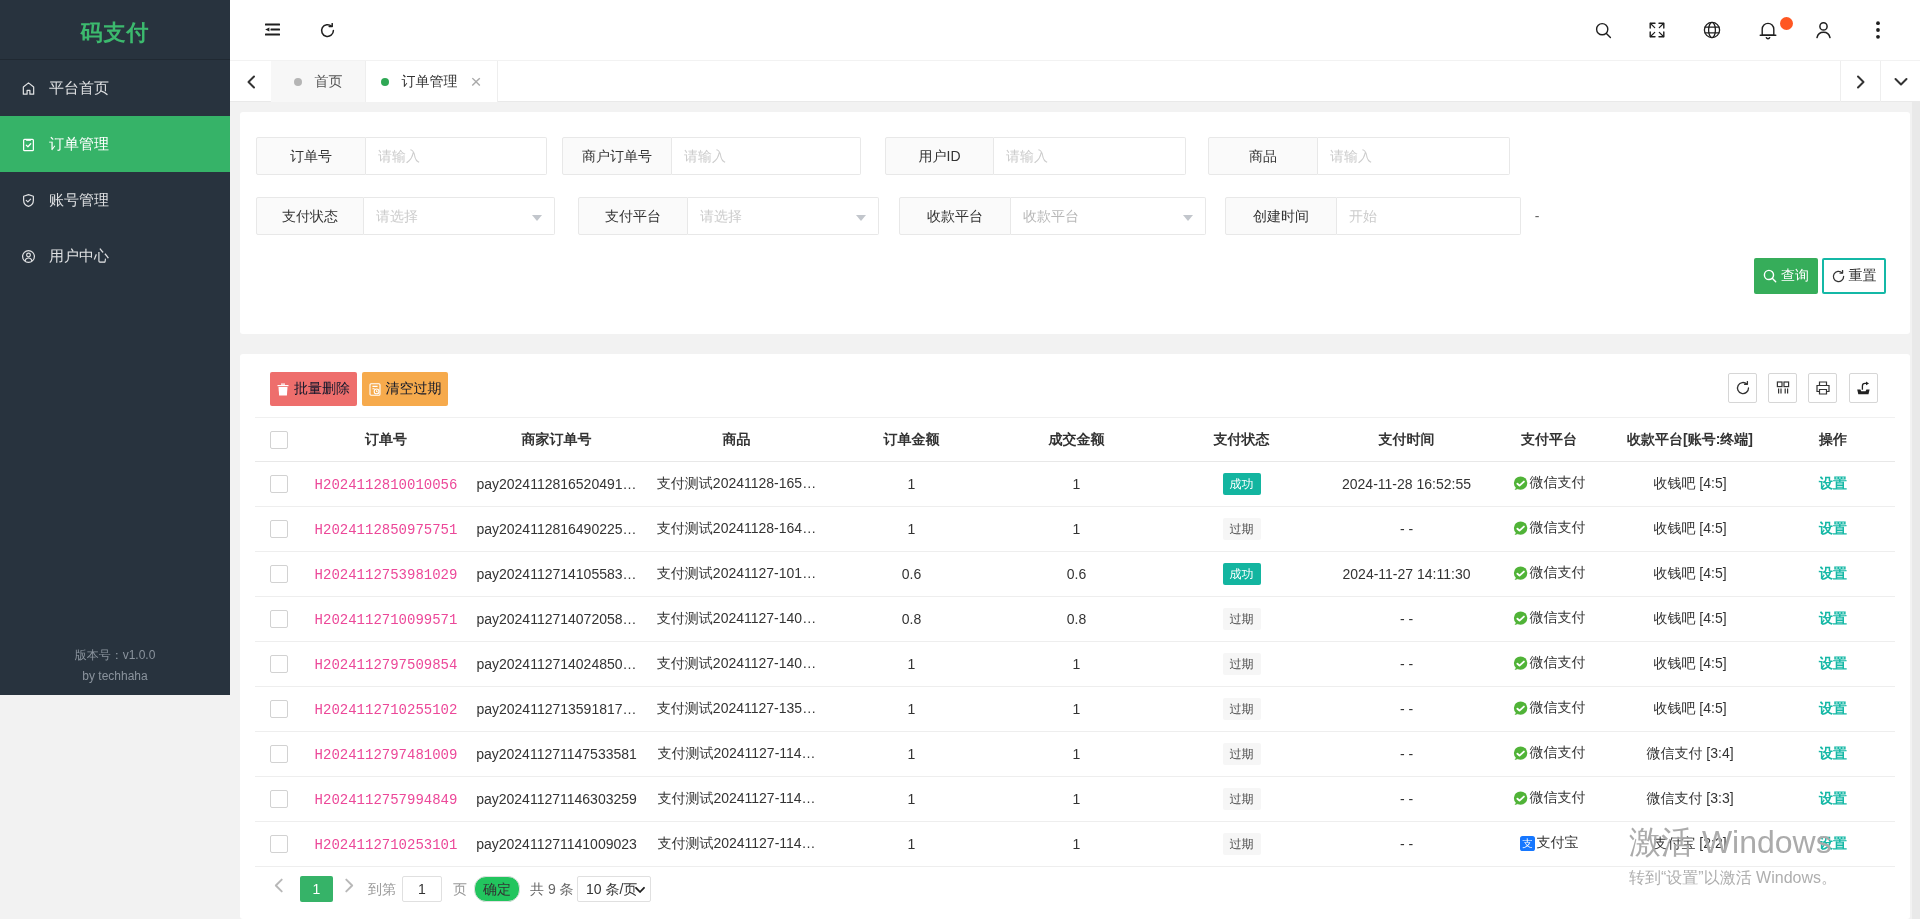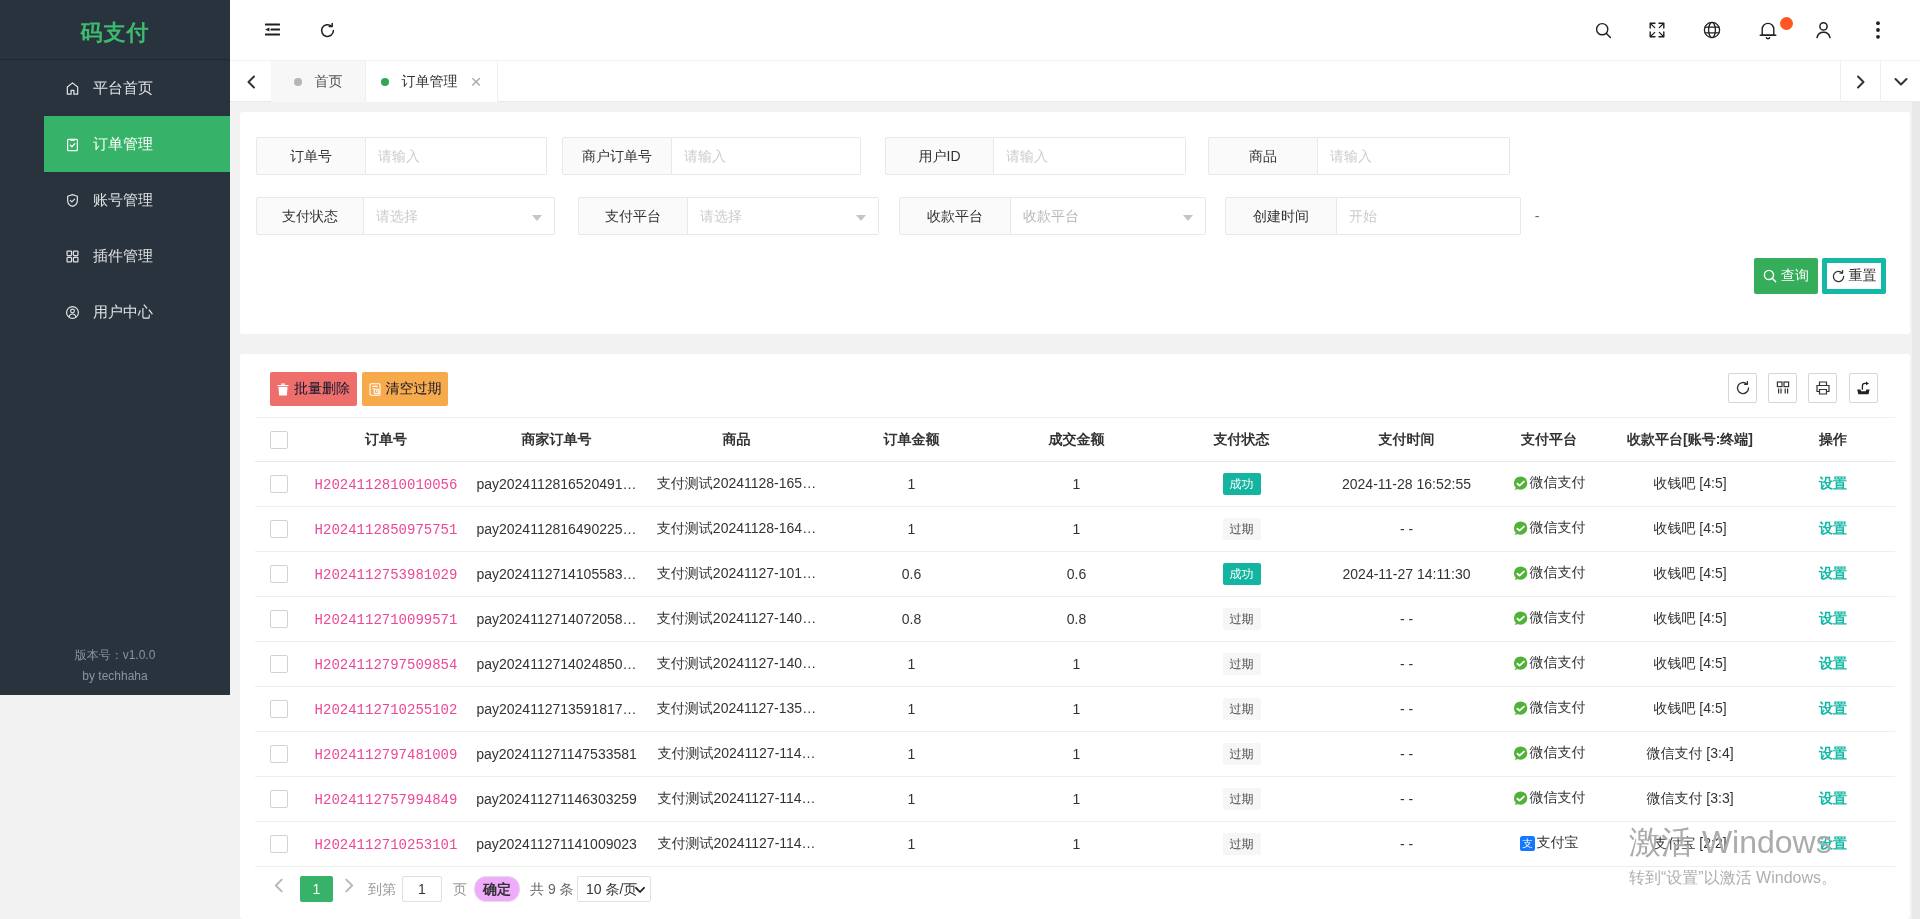--- a/index.html
+++ b/index.html
@@ -3,21 +3,21 @@
 <meta charset="utf-8">
 <title>订单管理</title>
 <style>
 * { margin:0; padding:0; box-sizing:border-box; }
 html,body { width:1920px; height:919px; overflow:hidden; }
 body { font-family:"Liberation Sans",sans-serif; font-size:14px; color:#333; background:#f2f2f2; position:relative; }
 
 
 .sidebar { position:absolute; left:0; top:0; width:230px; height:695px; background:#28333e; z-index:5; }
 .logo { height:60px; line-height:66px; text-align:center; color:#3cba6e; font-size:22px; font-weight:bold; border-bottom:1px solid rgba(0,0,0,.18); letter-spacing:1px; }
-.menu { position:absolute; top:60px; left:0; right:0;padding-left:44px; }
+.menu { position:absolute; top:60px; left:0; right:0; }
 .mi { height:56px; display:flex; align-items:center; padding-left:21px; color:rgba(255,255,255,.85); font-size:15px; cursor:pointer; }
 .mi svg { width:15px; height:15px; margin-right:13px; flex:none; }
 .mi.active { background:#36b368; color:#fff; }
 .ver { position:absolute; bottom:8px; left:0; width:100%; text-align:center; color:#8a939d; font-size:12px; line-height:21px; }
 
 
 .topbar { position:absolute; left:230px; top:0; right:0; height:60px; background:#fff; }
 .tb-ic { position:absolute; top:0; width:40px; height:60px; display:flex; align-items:center; justify-content:center; }
 .tb-ic svg { display:block; }
 
@@ -73,26 +73,20 @@
     <div class="mi active"><svg viewBox="0 0 16 16" fill="none" stroke="currentColor" stroke-width="1.3">
           <rect x="2.8" y="2.5" width="10.4" height="12" rx="1"></rect>
           <path d="M5.5 2.5h5v1.6h-5z" fill="currentColor" stroke="none"></path>
           <path d="M5.6 8.6l1.8 1.8 3-3.2" stroke-linecap="round" stroke-linejoin="round"></path>
         </svg>订单管理</div>
     <div class="mi"><svg viewBox="0 0 16 16" fill="none" stroke="currentColor" stroke-width="1.3">
           <path d="M8 1.8l5.2 1.7v4.2c0 3.2-2.2 5.6-5.2 6.5-3-.9-5.2-3.3-5.2-6.5V3.5z" stroke-linejoin="round"></path>
           <path d="M5.6 7.8l1.7 1.7 3-3" stroke-linecap="round" stroke-linejoin="round"></path>
         </svg>账号管理</div>
     <div class="mi"><svg viewBox="0 0 16 16" fill="none" stroke="currentColor" stroke-width="1.3">
-          <rect x="2.2" y="2.2" width="4.8" height="4.8" rx="0.8"></rect>
-          <rect x="9" y="2.2" width="4.8" height="4.8" rx="0.8"></rect>
-          <rect x="2.2" y="9" width="4.8" height="4.8" rx="0.8"></rect>
-          <rect x="9" y="9" width="4.8" height="4.8" rx="0.8"></rect>
-        </svg>插件管理</div>
-    <div class="mi"><svg viewBox="0 0 16 16" fill="none" stroke="currentColor" stroke-width="1.3">
           <circle cx="8" cy="8" r="6.3"></circle>
           <circle cx="8" cy="6.5" r="2"></circle>
           <path d="M4.3 12.6c.6-2 2-3 3.7-3s3.1 1 3.7 3"></path>
         </svg>用户中心</div>
   </div>
   <div class="ver">版本号：v1.0.0<br>by techhaha</div>
 </div>
 
 <div class="topbar" id="topbar">
   <div class="tb-ic" style="left:22px;">
@@ -213,21 +207,21 @@
       <div class="fi" style="width:184px;">开始</div>
     </div>
   <div style="position:absolute;left:1289px;top:85px;width:16px;height:38px;line-height:38px;text-align:center;color:#666;">-</div>
 
   <div class="btn" style="position:absolute;left:1514px;top:146px;width:64px;background:#36ad5a;color:#fff;">
     <svg width="14" height="14" viewBox="0 0 15 15" fill="none" stroke="#fff" stroke-width="1.5" style="margin-right:4px;">
         <circle cx="6.4" cy="6.4" r="4.9"></circle>
         <path d="M10.2 10.2l3.4 3.4" stroke-linecap="round"></path>
       </svg>查询
   </div>
-  <div class="btn" style="position:absolute;left:1582px;top:146px;width:64px;background:#fff;border:5px solid #14b8a6;color:#333;">
+  <div class="btn" style="position:absolute;left:1582px;top:146px;width:64px;background:#fff;border:2px solid #14b8a6;color:#333;">
     <svg width="13" height="13" viewBox="0 0 15 15" fill="none" stroke="#333" stroke-width="1.5" style="margin-right:4px;">
         <path d="M13.4 7.5a5.9 5.9 0 1 1-1.8-4.2" stroke-linecap="round"></path>
         <path d="M12.2 0.6v2.9H9.2" stroke-linecap="round" stroke-linejoin="round"></path>
       </svg>重置
   </div>
 </div>
 
 <div class="card card2" id="card2">
   <div class="tbtn" style="left:30px;top:18px;width:87px;background:#ee6e6c;">
     <svg width="12" height="13" viewBox="0 0 12 13" fill="#fff" style="margin-right:5px;">
@@ -495,21 +489,21 @@
   <div style="position:absolute;left:33px;top:524px;color:#ccc;"><svg width="11" height="15" viewBox="0 0 10 14" fill="none" stroke="#b8b8b8" stroke-width="1.8">
         <path d="M8 1.5 2.5 7 8 12.5" stroke-linecap="round" stroke-linejoin="round"></path>
       </svg></div>
   <div style="position:absolute;left:60px;top:522px;width:33px;height:26px;background:#36b368;color:#fff;border-radius:2px;text-align:center;line-height:26px;">1</div>
   <div style="position:absolute;left:104px;top:524px;"><svg width="11" height="15" viewBox="0 0 10 14" fill="none" stroke="#b8b8b8" stroke-width="1.8">
         <path d="M2 1.5 7.5 7 2 12.5" stroke-linecap="round" stroke-linejoin="round"></path>
       </svg></div>
   <div style="position:absolute;left:128px;top:522px;height:26px;line-height:26px;color:#999;">到第</div>
   <div style="position:absolute;left:162px;top:522px;width:40px;height:26px;border:1px solid #e0e0e0;border-radius:2px;text-align:center;line-height:24px;background:#fff;">1</div>
   <div style="position:absolute;left:213px;top:522px;height:26px;line-height:26px;color:#999;">页</div>
-  <div style="position:absolute;left:234px;top:522px;width:46px;height:26px;border:1px solid #e0e0e0;border-radius:12px;text-align:center;line-height:24px;background:#f0abfc;font-weight:bold;">确定</div>
+  <div style="position:absolute;left:234px;top:522px;width:46px;height:26px;border:1px solid #e0e0e0;border-radius:12px;text-align:center;line-height:24px;background:#22c55e;font-weight:normal;">确定</div>
   <div style="position:absolute;left:290px;top:522px;height:26px;line-height:26px;color:#666;">共 9 条</div>
   <div style="position:absolute;left:337px;top:522px;width:74px;height:26px;border:1px solid #e0e0e0;border-radius:2px;background:#fff;line-height:24px;padding-left:8px;">10 条/页<svg style="position:absolute;right:5px;top:9px;" width="10" height="8" viewBox="0 0 10 8" fill="none" stroke="#1f1f1f" stroke-width="1.8">
         <path d="M1 1.8 5 6 9 1.8" stroke-linecap="round" stroke-linejoin="round"></path>
       </svg></div>
 </div>
 
 <div class="wm">
     <div class="l1">激活 Windows</div>
     <div class="l2">转到“设置”以激活 Windows。</div>
   </div>

